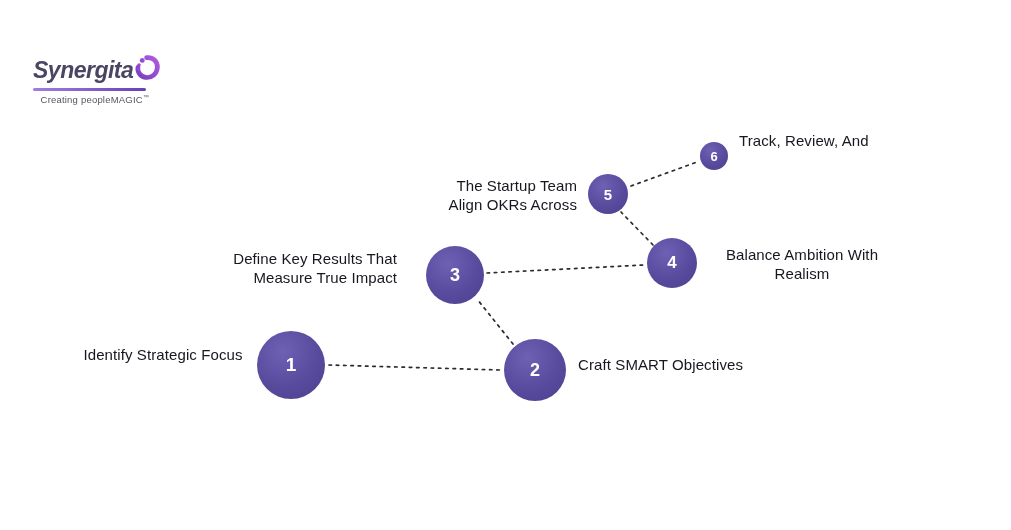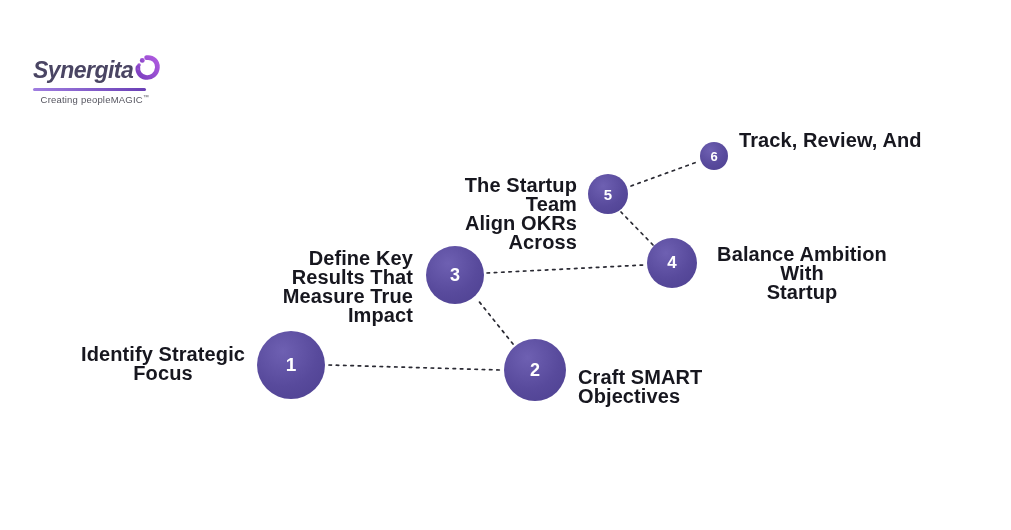--- a/index.html
+++ b/index.html
@@ -58,26 +58,26 @@
   }
   .c1{left:257px;top:331px;width:68px;height:68px;font-size:19px;}
   .c2{left:504px;top:339px;width:62px;height:62px;font-size:18px;}
   .c3{left:426px;top:246px;width:58px;height:58px;font-size:18px;}
   .c4{left:647px;top:238px;width:50px;height:50px;font-size:17px;}
   .c5{left:588px;top:174px;width:40px;height:40px;font-size:15px;}
   .c6{left:700px;top:142px;width:28px;height:28px;font-size:13px;}
 
   
   .label{
-    position:absolute;font-size:20px;font-weight:700;line-height:19px;
+    position:absolute;font-size:15px;font-weight:400;line-height:19px;
     color:var(--label-text);letter-spacing:0.1px;
   }
   .l1{left:78px; top:345px;width:170px;text-align:center;}
-  .l2{left:578px;top:368px;width:190px;text-align:left;}
-  .l3{left:243px;top:249px;width:170px;text-align:right;}
+  .l2{left:578px;top:355px;width:190px;text-align:left;}
+  .l3{left:227px;top:249px;width:170px;text-align:right;}
   .l4{left:707px;top:245px;width:190px;text-align:center;}
   .l5{left:437px;top:176px;width:140px;text-align:right;}
   .l6{left:739px;top:131px;width:195px;text-align:left;}
 </style>
 </head>
 <body>
 
 <div class="canvas">
 
   <div class="logo">
@@ -130,21 +130,21 @@
   <div class="label l3">
     <div>Define Key Results That</div>
     <div>Measure True Impact</div>
   </div>
 
   <div class="circle c4">
     <span>4</span>
   </div>
   <div class="label l4">
     <div>Balance Ambition With</div>
-    <div>Startup</div>
+    <div>Realism</div>
   </div>
 
   <div class="circle c5">
     <span>5</span>
   </div>
   <div class="label l5">
     <div>The Startup Team</div>
     <div>Align OKRs Across</div>
   </div>
 

